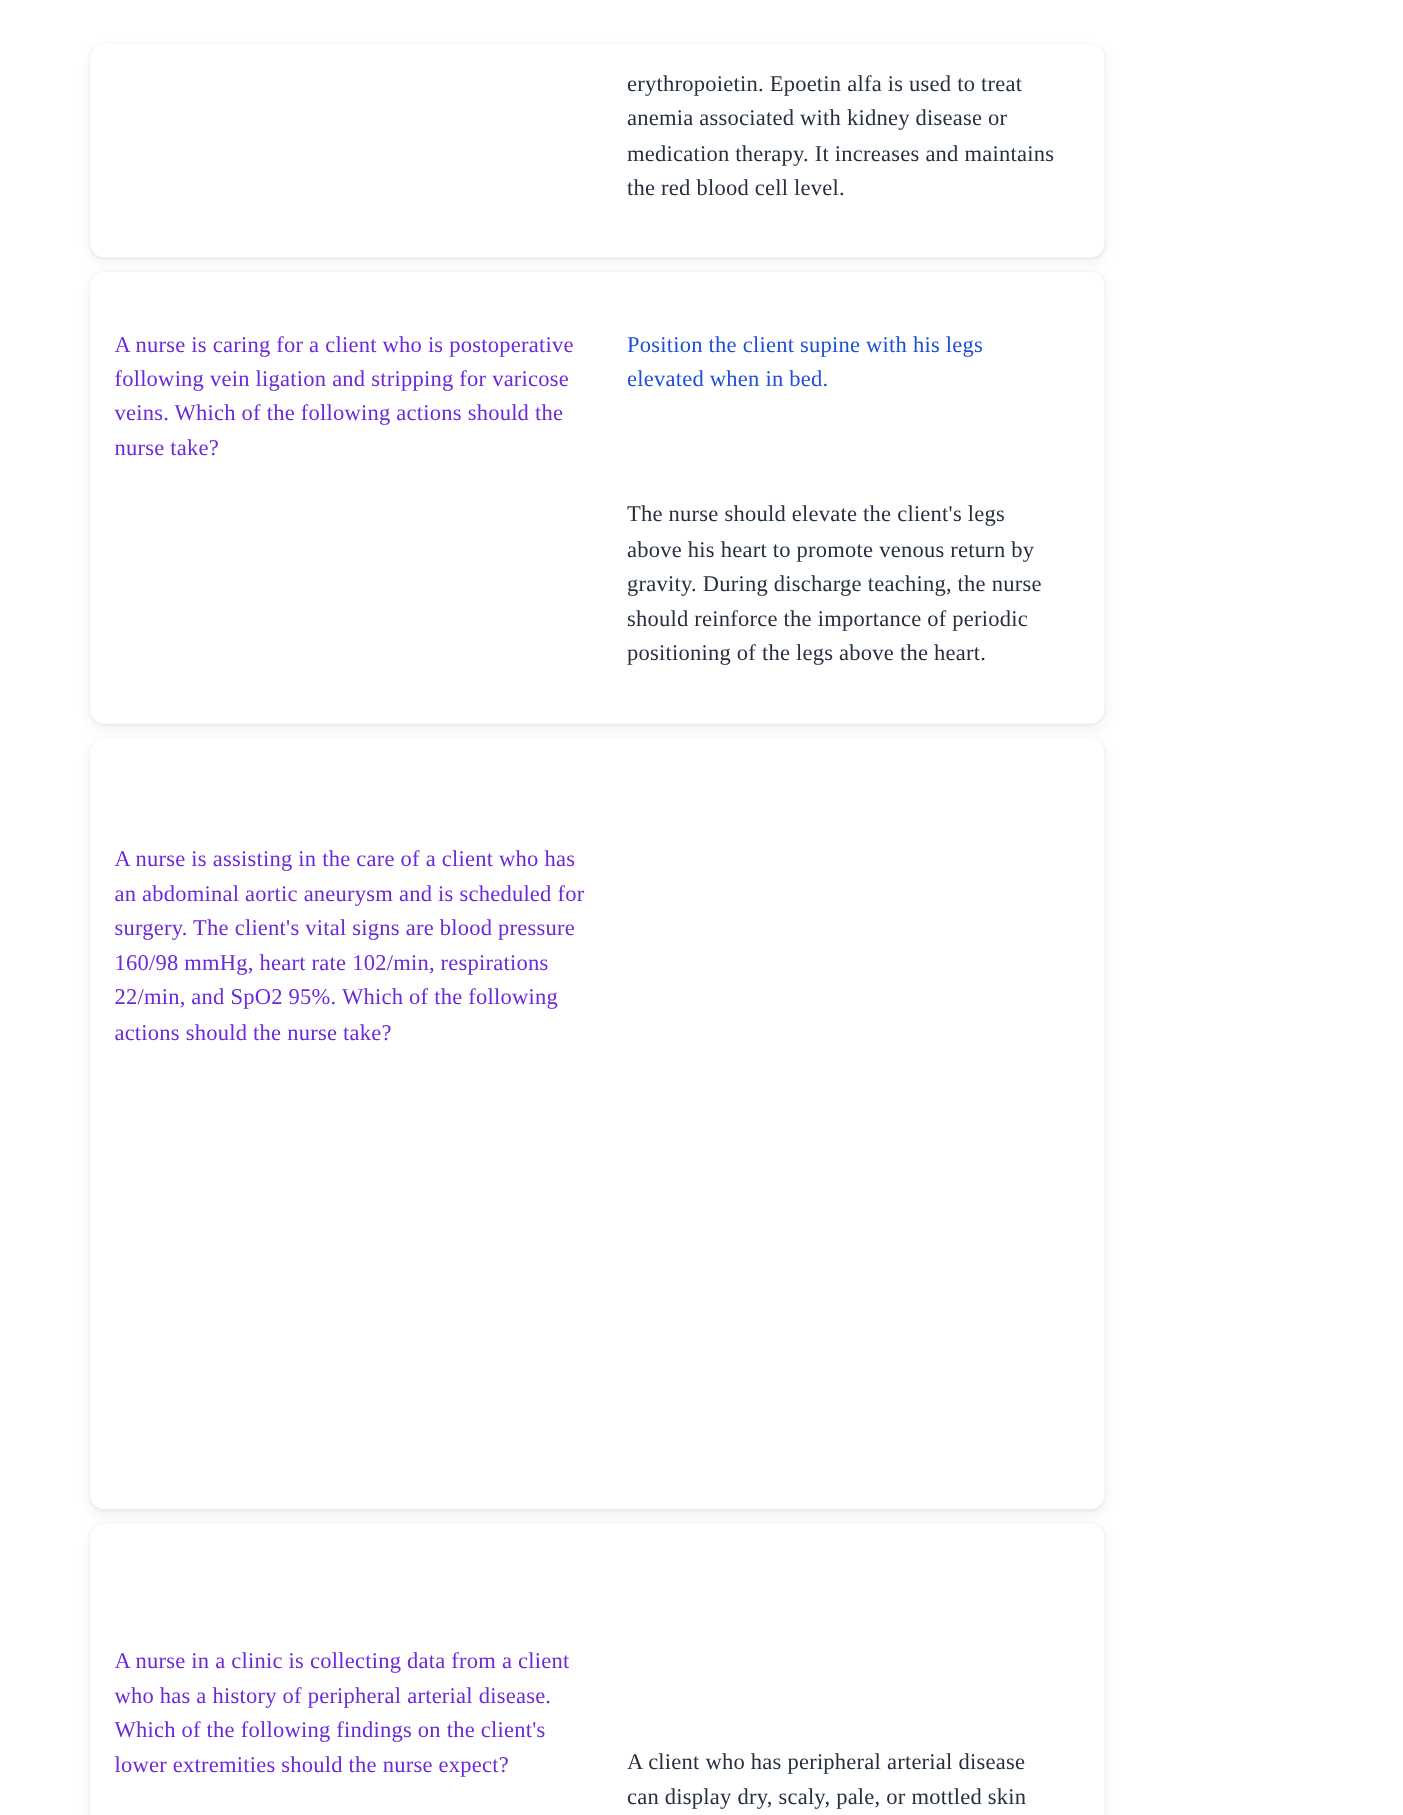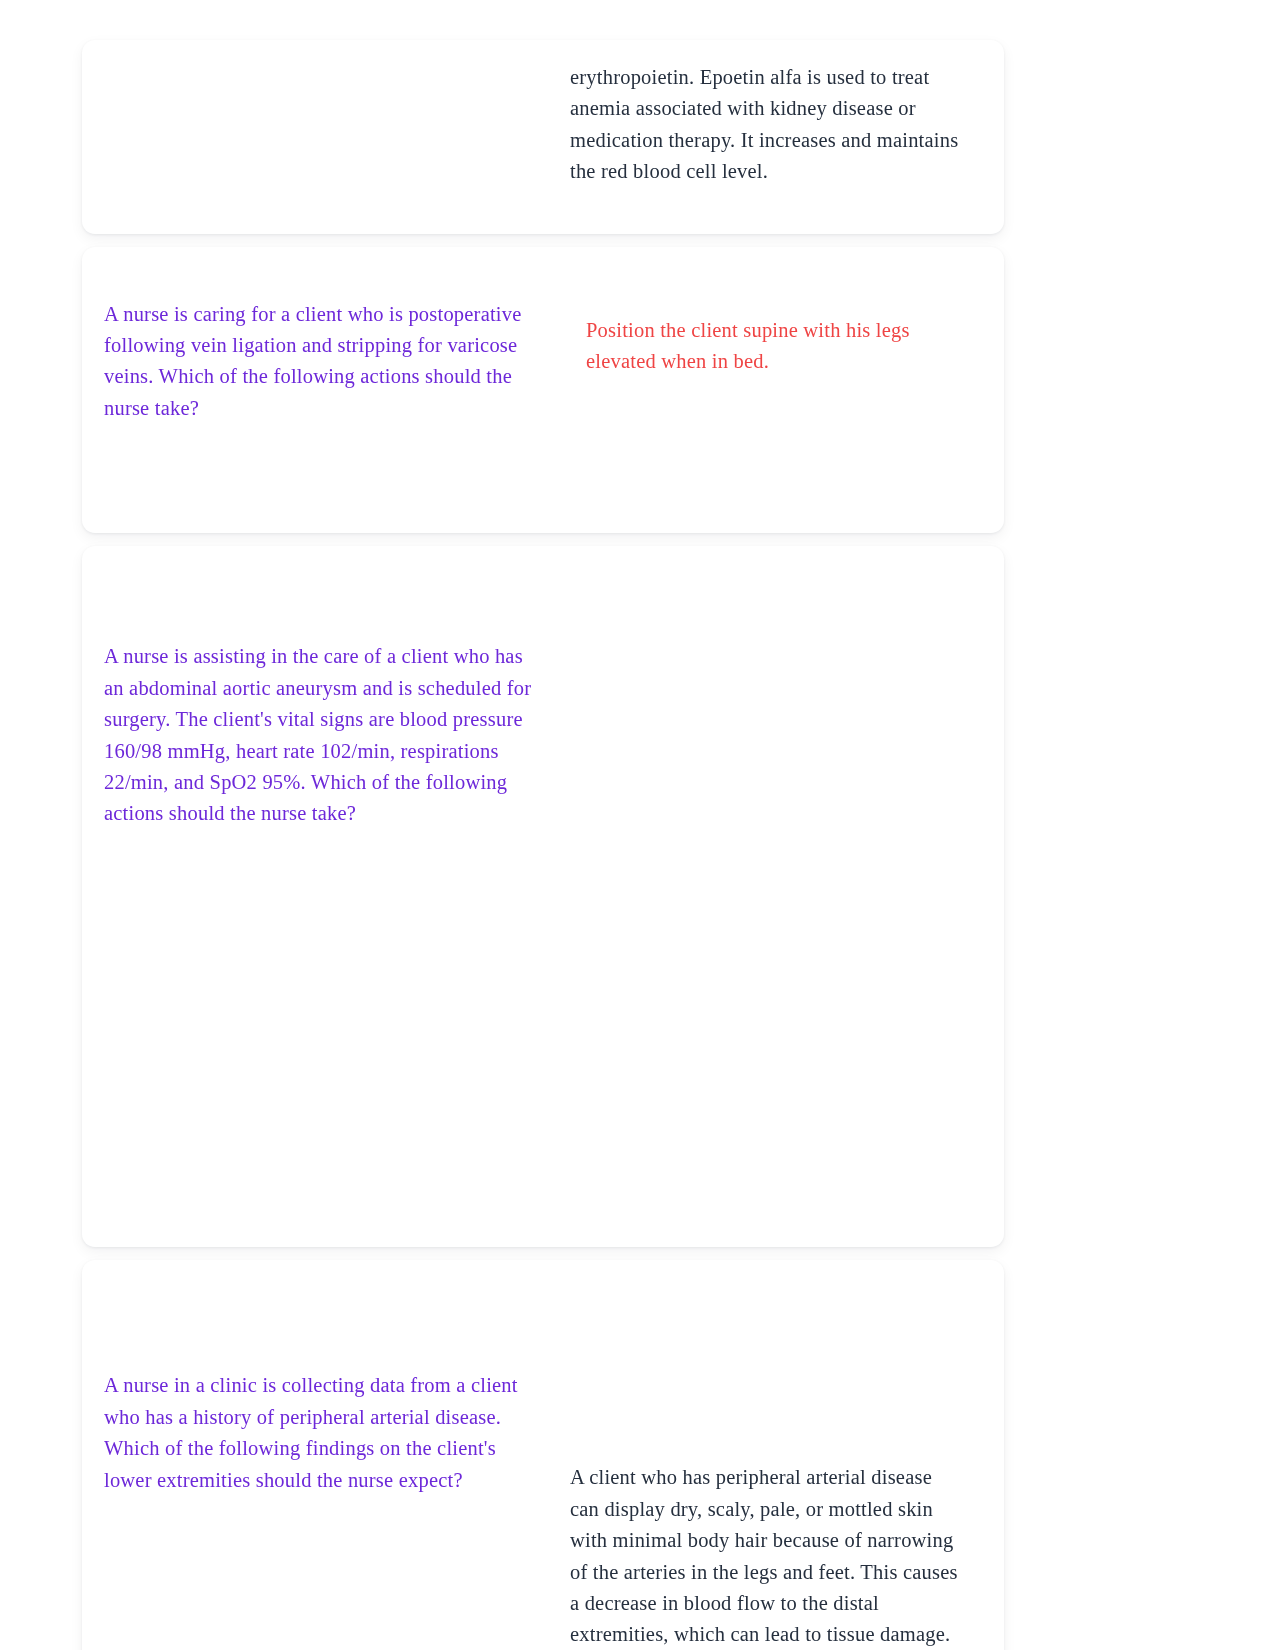--- a/index.html
+++ b/index.html
@@ -58,22 +58,22 @@
   .qtext {
     font-size: 20.5px;
     line-height: 31.4px;
     color: #6d28d9;
     margin: 0;
     letter-spacing: 0.01em;
   }
   .atext {
     font-size: 20.5px;
     line-height: 31.4px;
-    color: #ef4444;
-    margin: 16px;
+    color: #1d4ed8;
+    margin: 0;
     letter-spacing: 0.01em;
   }
   .arationale {
     font-size: 20.5px;
     line-height: 31.4px;
     color: #252f3e;
     margin: 0;
     letter-spacing: 0.01em;
   }
   .answer-gap-1 { height: 92px; }
@@ -103,20 +103,21 @@
     </div>
 
     <div class="card">
       <div class="card-inner" style="padding-top:52px; padding-bottom:48px;">
         <div class="col-question">
           <p class="qtext">A nurse is caring for a client who is postoperative following vein ligation and stripping for varicose veins. Which of the following actions should the nurse take?</p>
         </div>
         <div class="col-answer">
           <p class="atext">Position the client supine with his legs elevated when in bed.</p>
           <div class="answer-gap-1"></div>
+          <p class="arationale">The nurse should elevate the client's legs above his heart to promote venous return by gravity. During discharge teaching, the nurse should reinforce the importance of periodic positioning of the legs above the heart.</p>
         </div>
       </div>
     </div>
 
     <div class="card">
       <div class="card-inner" style="padding-top:52px; padding-bottom:48px;flex-direction:column;">
         <div class="col-question q-pad-top-3">
           <p class="qtext">A nurse is assisting in the care of a client who has an abdominal aortic aneurysm and is scheduled for surgery. The client's vital signs are blood pressure 160/98 mmHg, heart rate 102/min, respirations 22/min, and SpO2 95%. Which of the following actions should the nurse take?</p>
         </div>
         <div class="col-answer q-pad-top-3">

